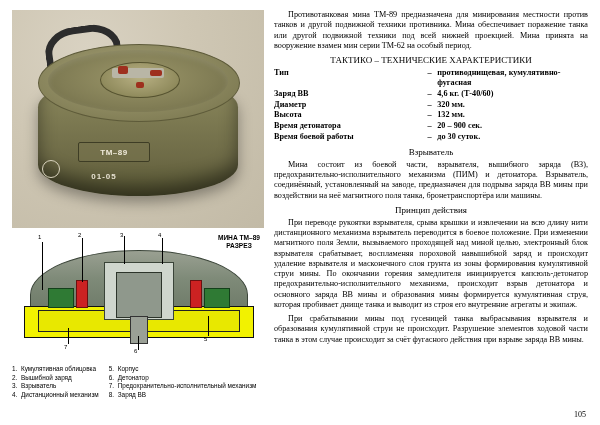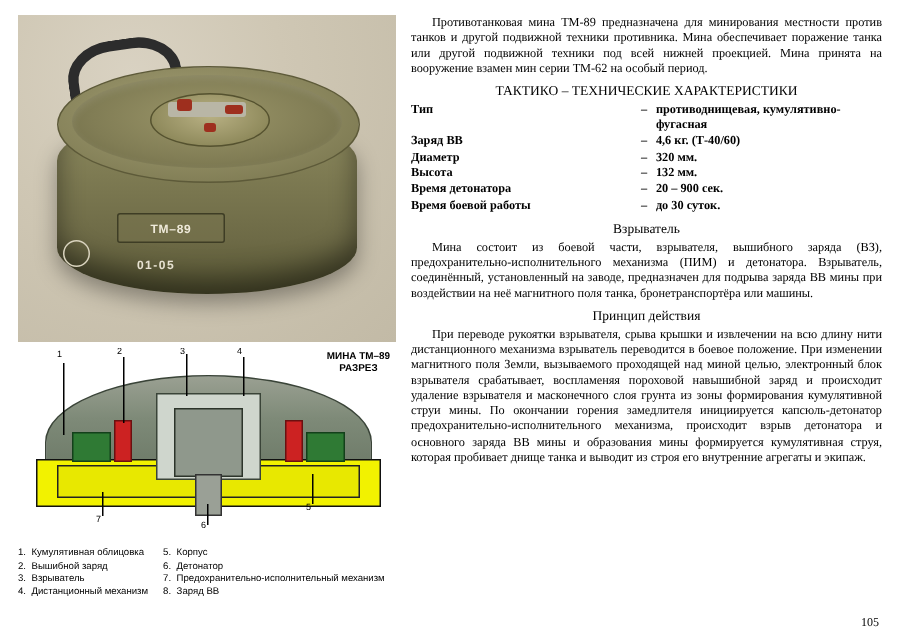--- a/index.html
+++ b/index.html
@@ -379,18 +379,19 @@
             <td class="v">до 30 суток.</td>
           </tr>
         </tbody>
       </table>
 
       <div class="sec-head">Взрыватель</div>
       <p class="para">Мина состоит из боевой части, взрывателя, вышибного заряда (ВЗ), предохранительно-исполнительного механизма (ПИМ) и детонатора. Взрыватель, соединённый, установленный на заводе, предназначен для подрыва заряда ВВ мины при воздействии на неё магнитного поля танка, бронетранспортёра или машины.</p>
 
       <div class="sec-head">Принцип действия</div>
       <p class="para">При переводе рукоятки взрывателя, срыва крышки и извлечении на всю длину нити дистанционного механизма взрыватель переводится в боевое положение. При изменении магнитного поля Земли, вызываемого проходящей над миной целью, электронный блок взрывателя срабатывает, воспламеняя пороховой навышибной заряд и происходит удаление взрывателя и масконечного слоя грунта из зоны формирования кумулятивной струи мины. По окончании горения замедлителя инициируется капсюль-детонатор предохранительно-исполнительного механизма, происходит взрыв детонатора и основного заряда ВВ мины и образования мины формируется кумулятивная струя, которая пробивает днище танка и выводит из строя его внутренние агрегаты и экипаж.</p>
+      <p class="para">При срабатывании мины под гусеницей танка выбрасывания взрывателя и образования кумулятивной струи не происходит. Разрушение элементов ходовой части танка в этом случае происходит за счёт фугасного действия при взрыве заряда ВВ мины.</p>
 
     </div>
   </div>
 
   <div class="pagenum">105</div>
 </div>
 
 </body></html>

